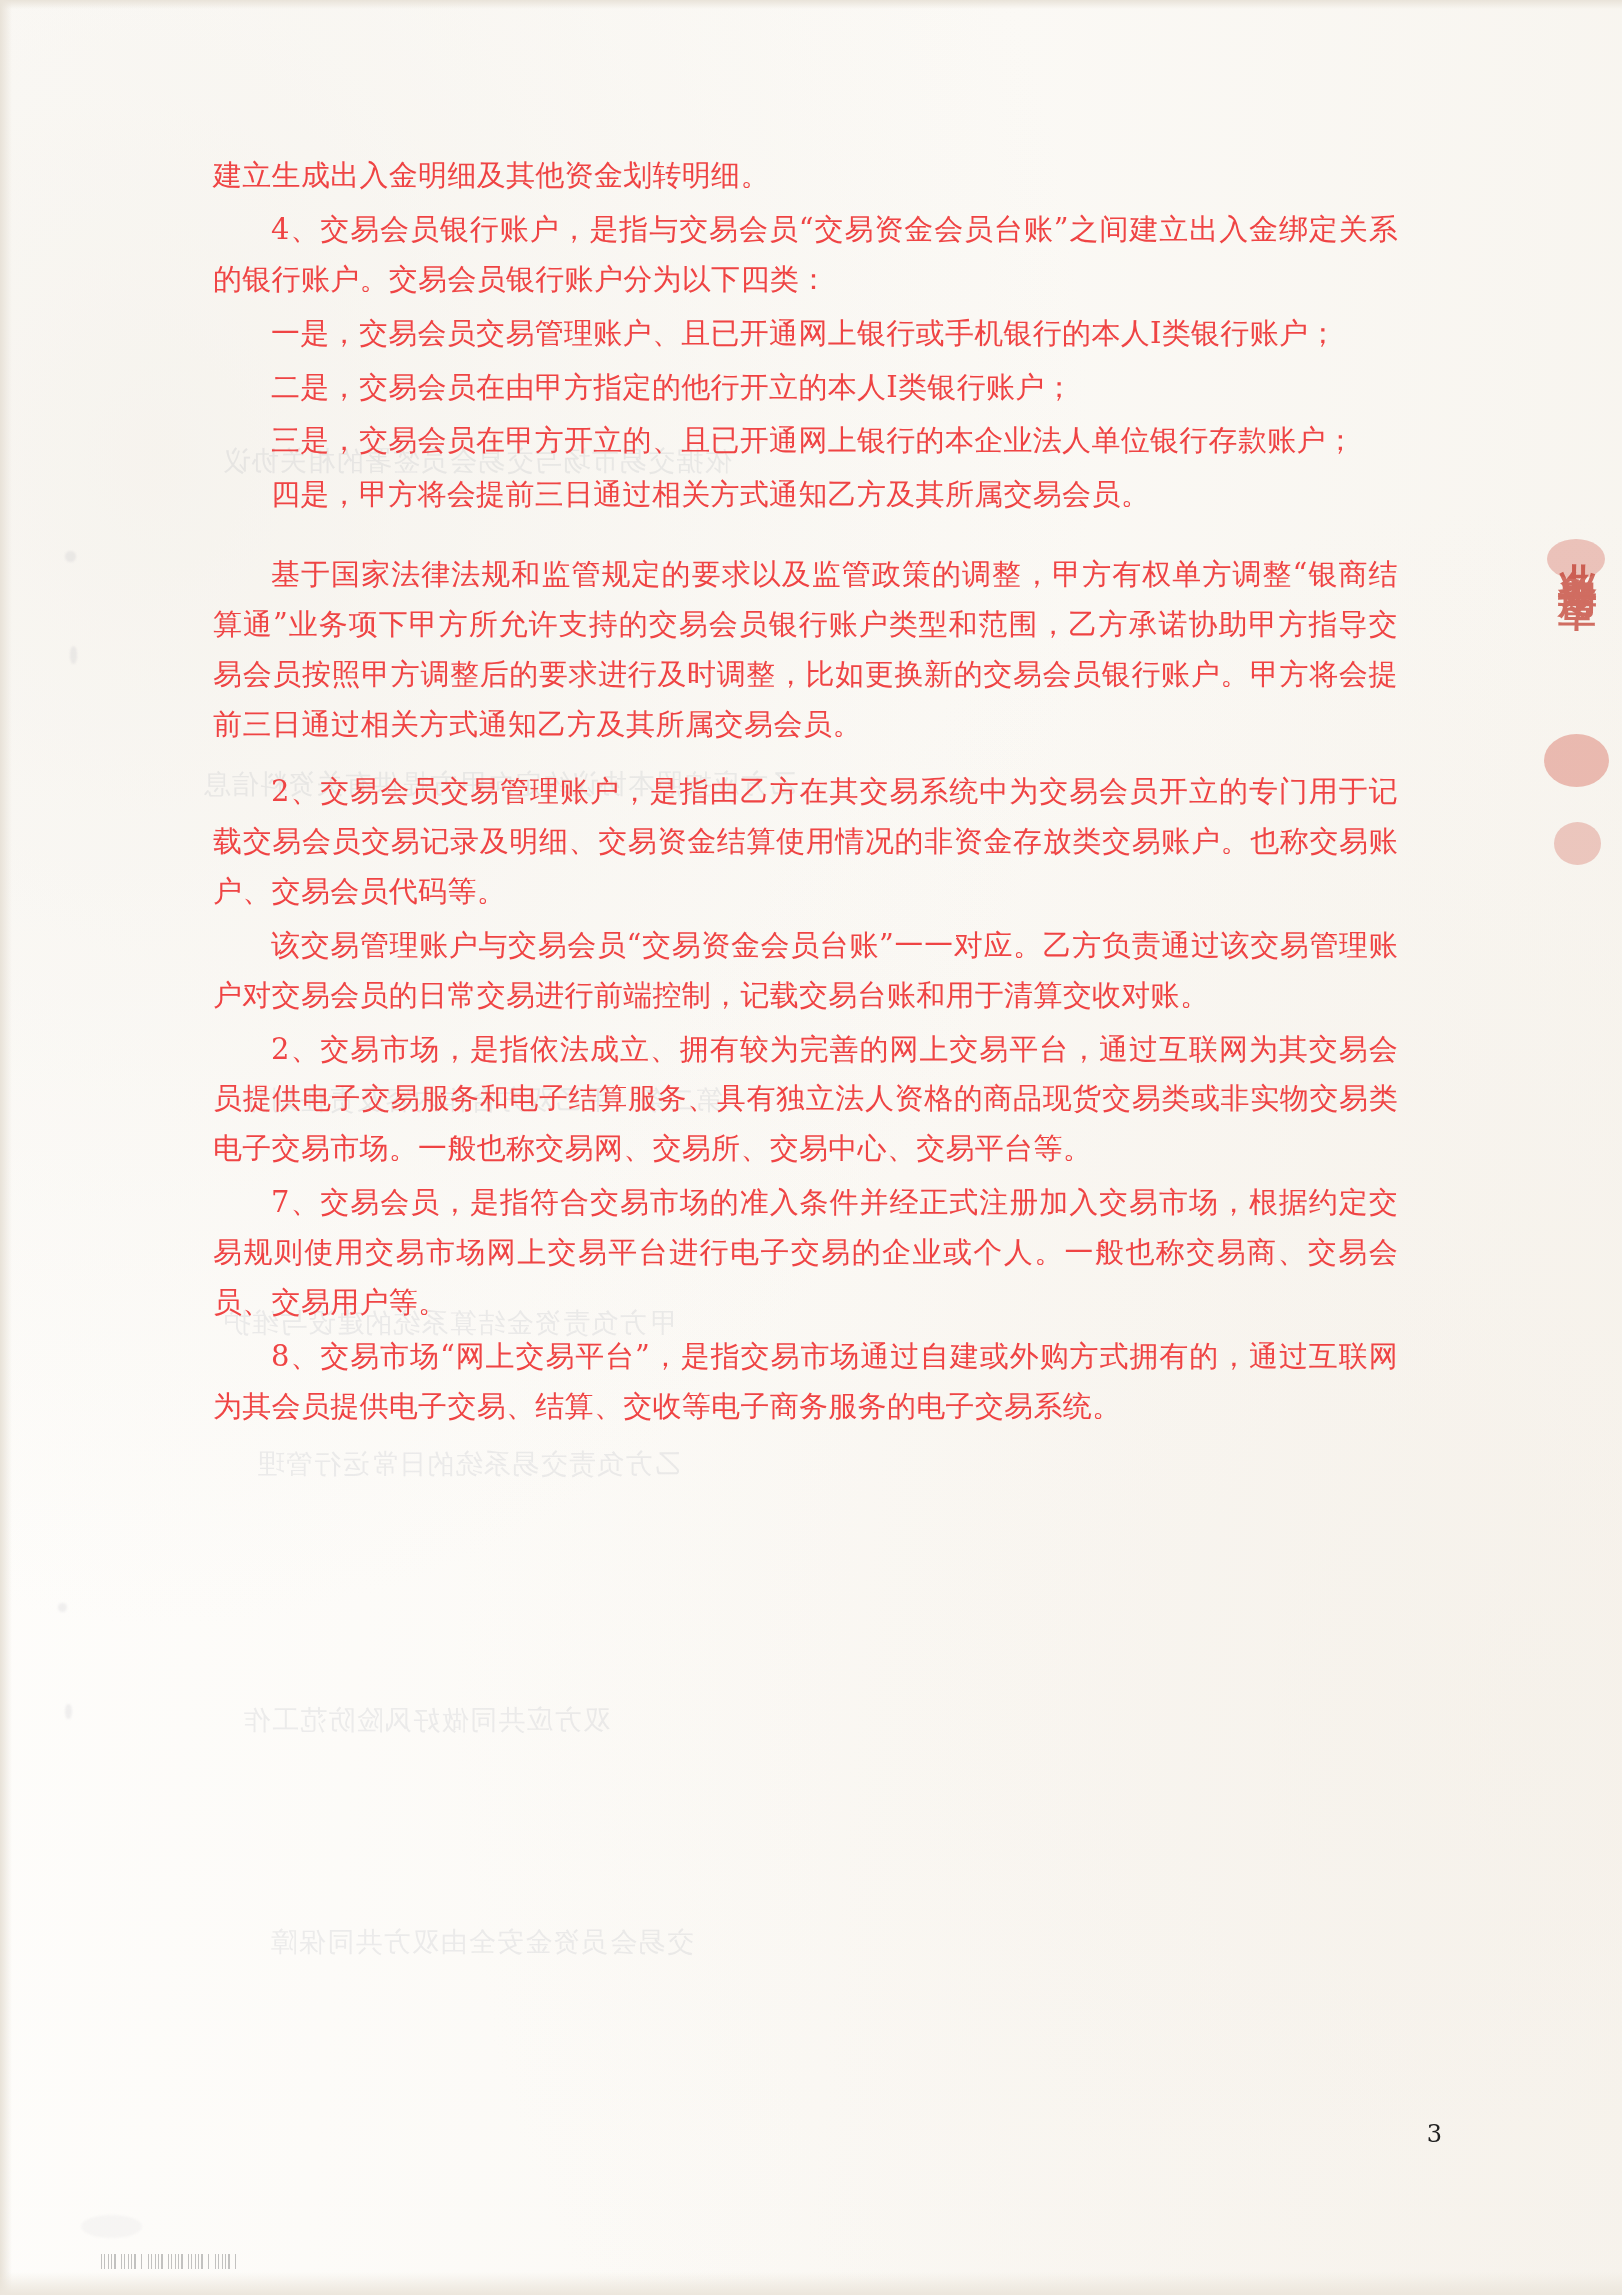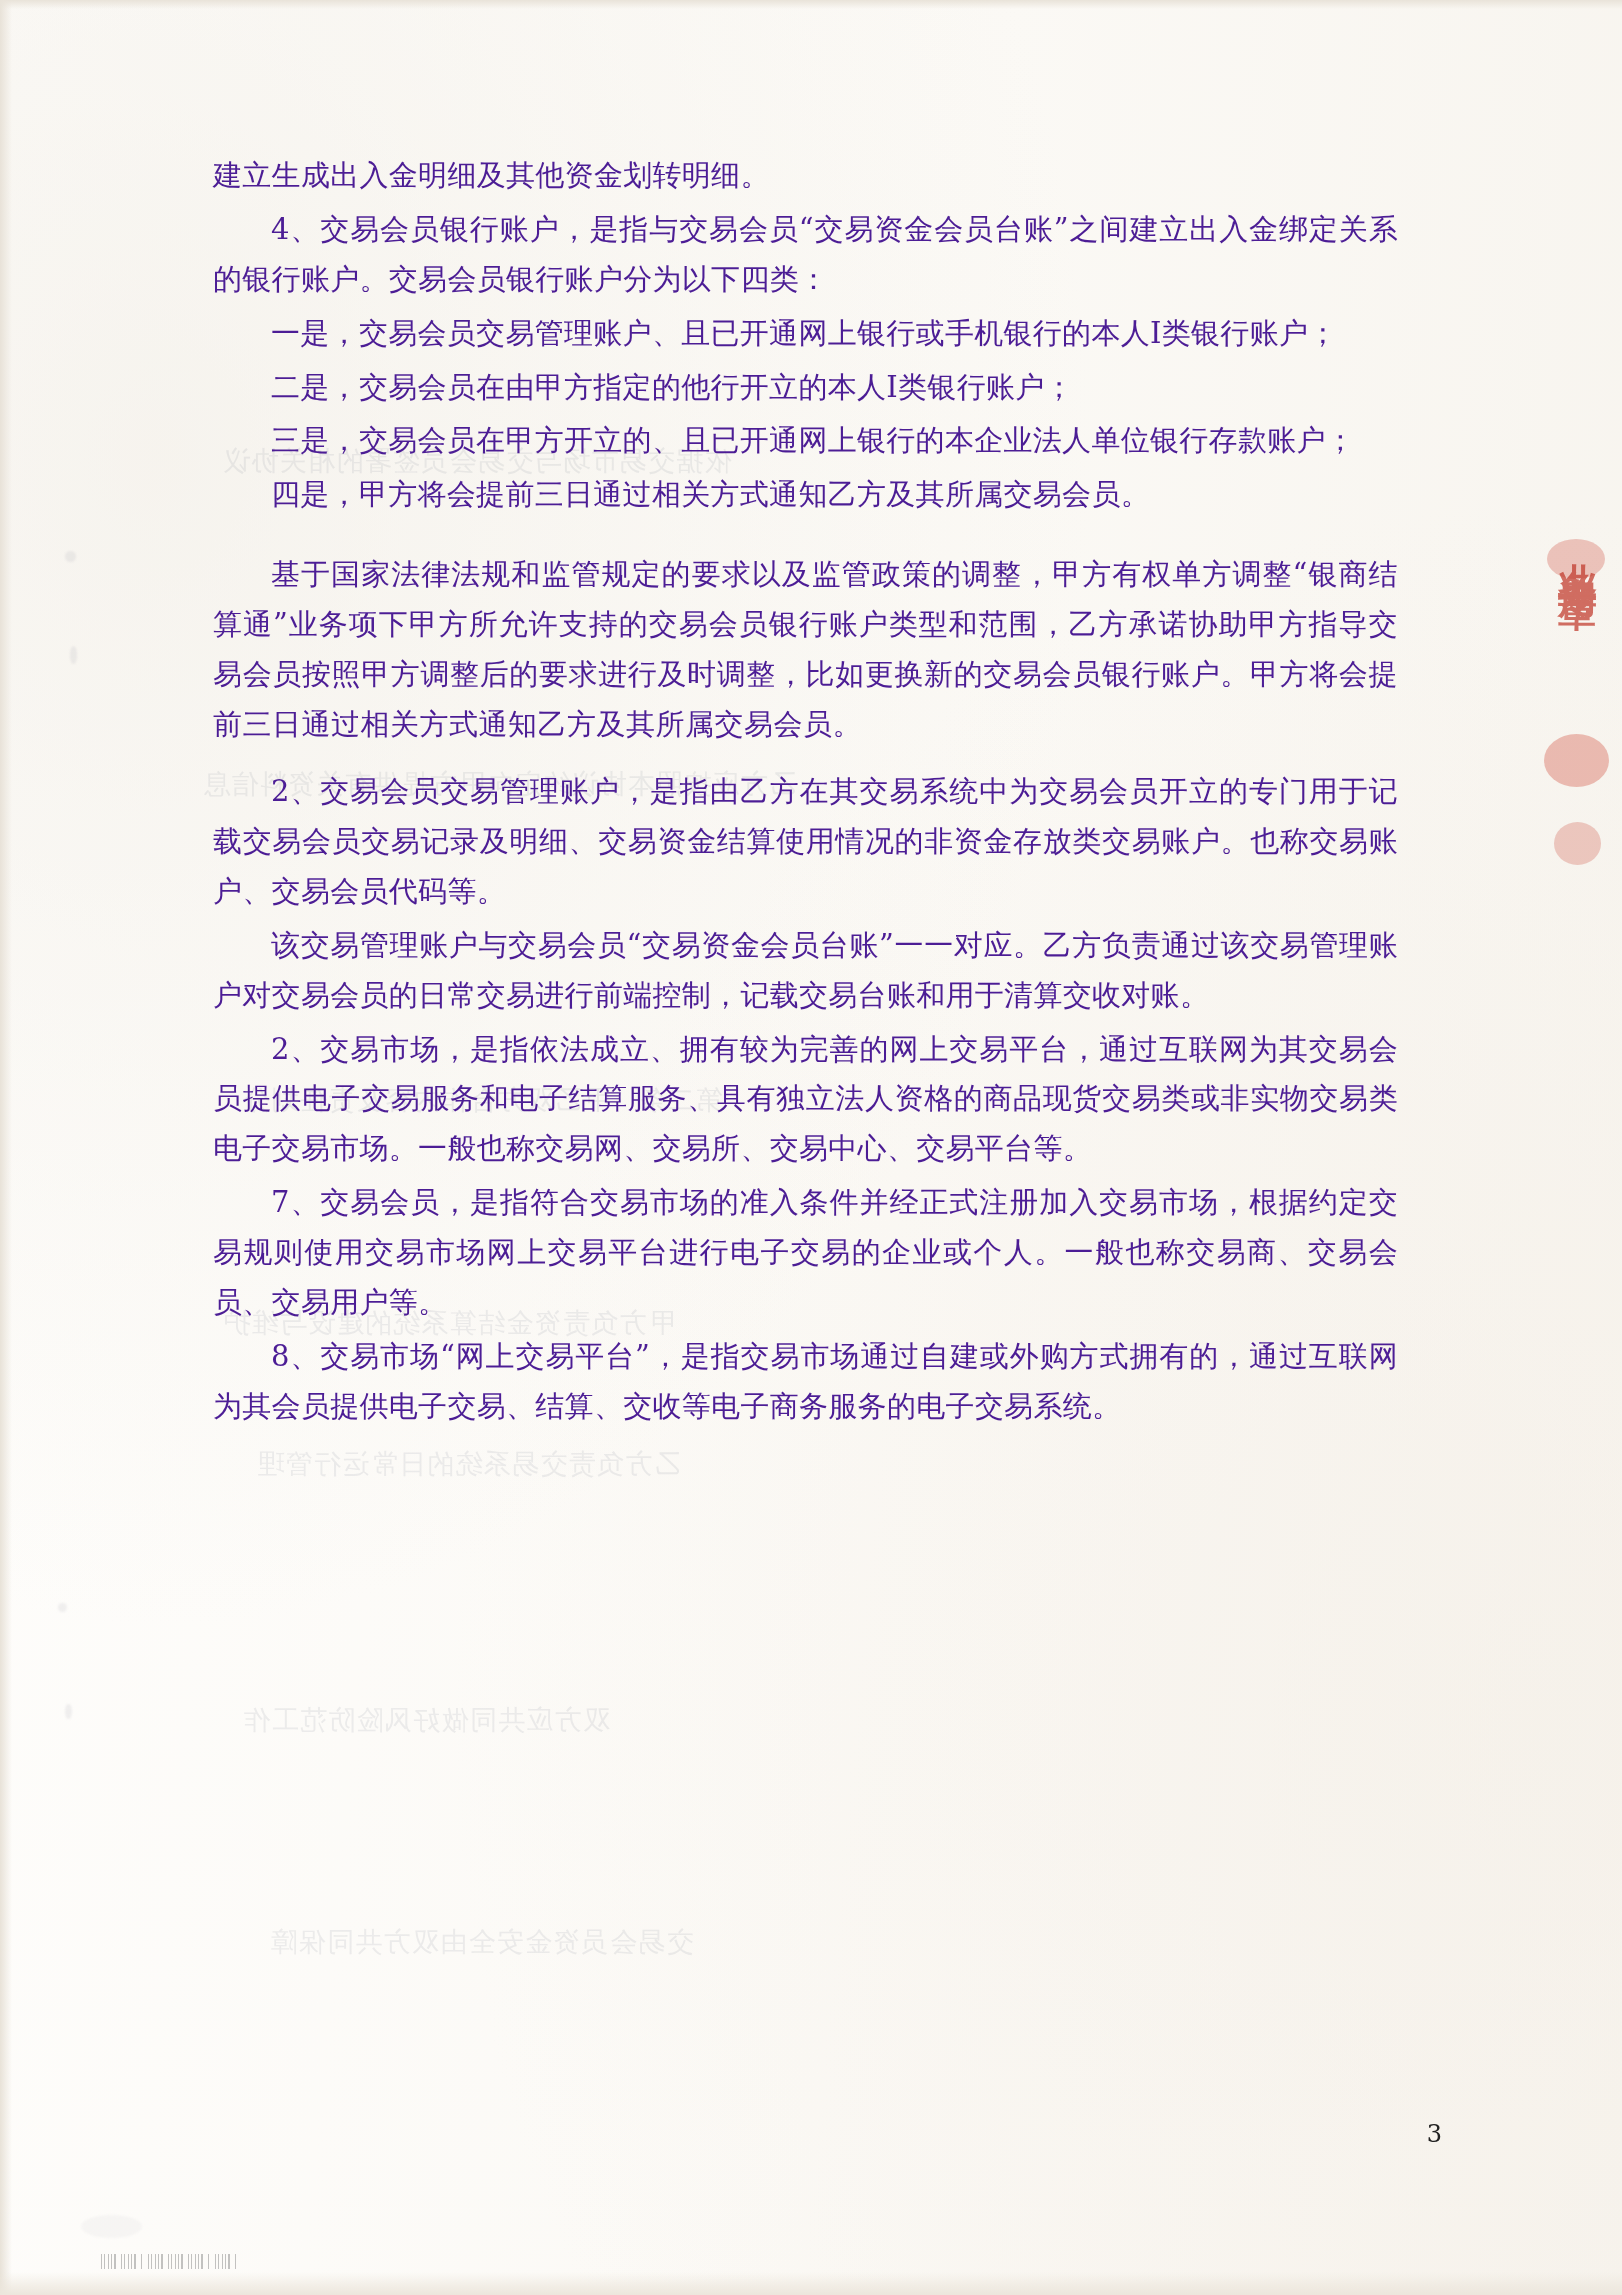--- a/index.html
+++ b/index.html
@@ -52,21 +52,21 @@
   .content {
     position: absolute;
     left: 213px;
     top: 151px;
     width: 1185px;
   }
   p {
     margin: 0 0 0 0;
     font-size: 29px;
     line-height: 1.72;
-    color: #4c1d95;
+    color: #ef4444;
     letter-spacing: 0.3px;
     text-align: justify;
     text-justify: inter-ideograph;
   }
   p.indent {
     text-indent: 58px;
   }
   p.bold {
     font-weight: normal;
     letter-spacing: 0.5px;

